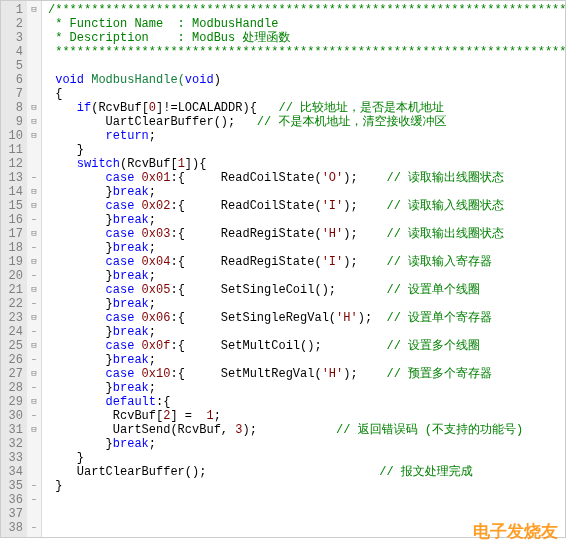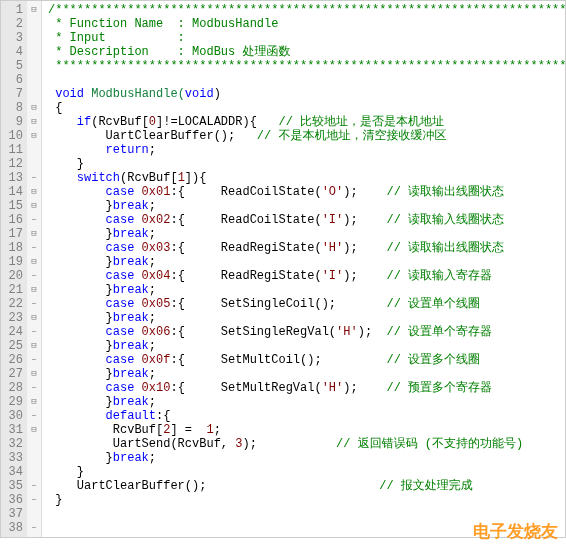--- a/index.html
+++ b/index.html
@@ -158,21 +158,20 @@
       <div></div>
       <div></div>
       <div>–</div>
       <div>–</div>
       <div></div>
       <div>–</div>
     </div>
   <div class="code">
     <div class="line"><span class="comment">/****************************************************************************</span></div>
     <div class="line"><span class="comment"> * Function Name  : ModbusHandle</span></div>
-    <div class="line"><span class="comment"> * Input          :</span></div>
     <div class="line"><span class="comment"> * Description    : ModBus 处理函数</span></div>
     <div class="line"><span class="comment"> ***************************************************************************/</span></div>
     <div class="line"><span></span></div>
     <div class="line"> <span class="kw">void</span><span class="func"> ModbusHandle(</span><span class="kw">void</span><span>)</span></div>
     <div class="line"> <span class="brace">{</span></div>
     <div class="line">    <span class="kw">if</span><span>(RcvBuf[</span><span class="num">0</span><span>]!=LOCALADDR){   </span><span class="comment">// 比较地址，是否是本机地址</span></div>
     <div class="line"><span>        UartClearBuffer();   </span><span class="comment">// 不是本机地址，清空接收缓冲区</span></div>
     <div class="line">        <span class="kw">return</span><span>;</span></div>
     <div class="line"><span>    }</span></div>
     <div class="line">    <span class="kw">switch</span><span>(RcvBuf[</span><span class="num">1</span><span>]){</span></div>

